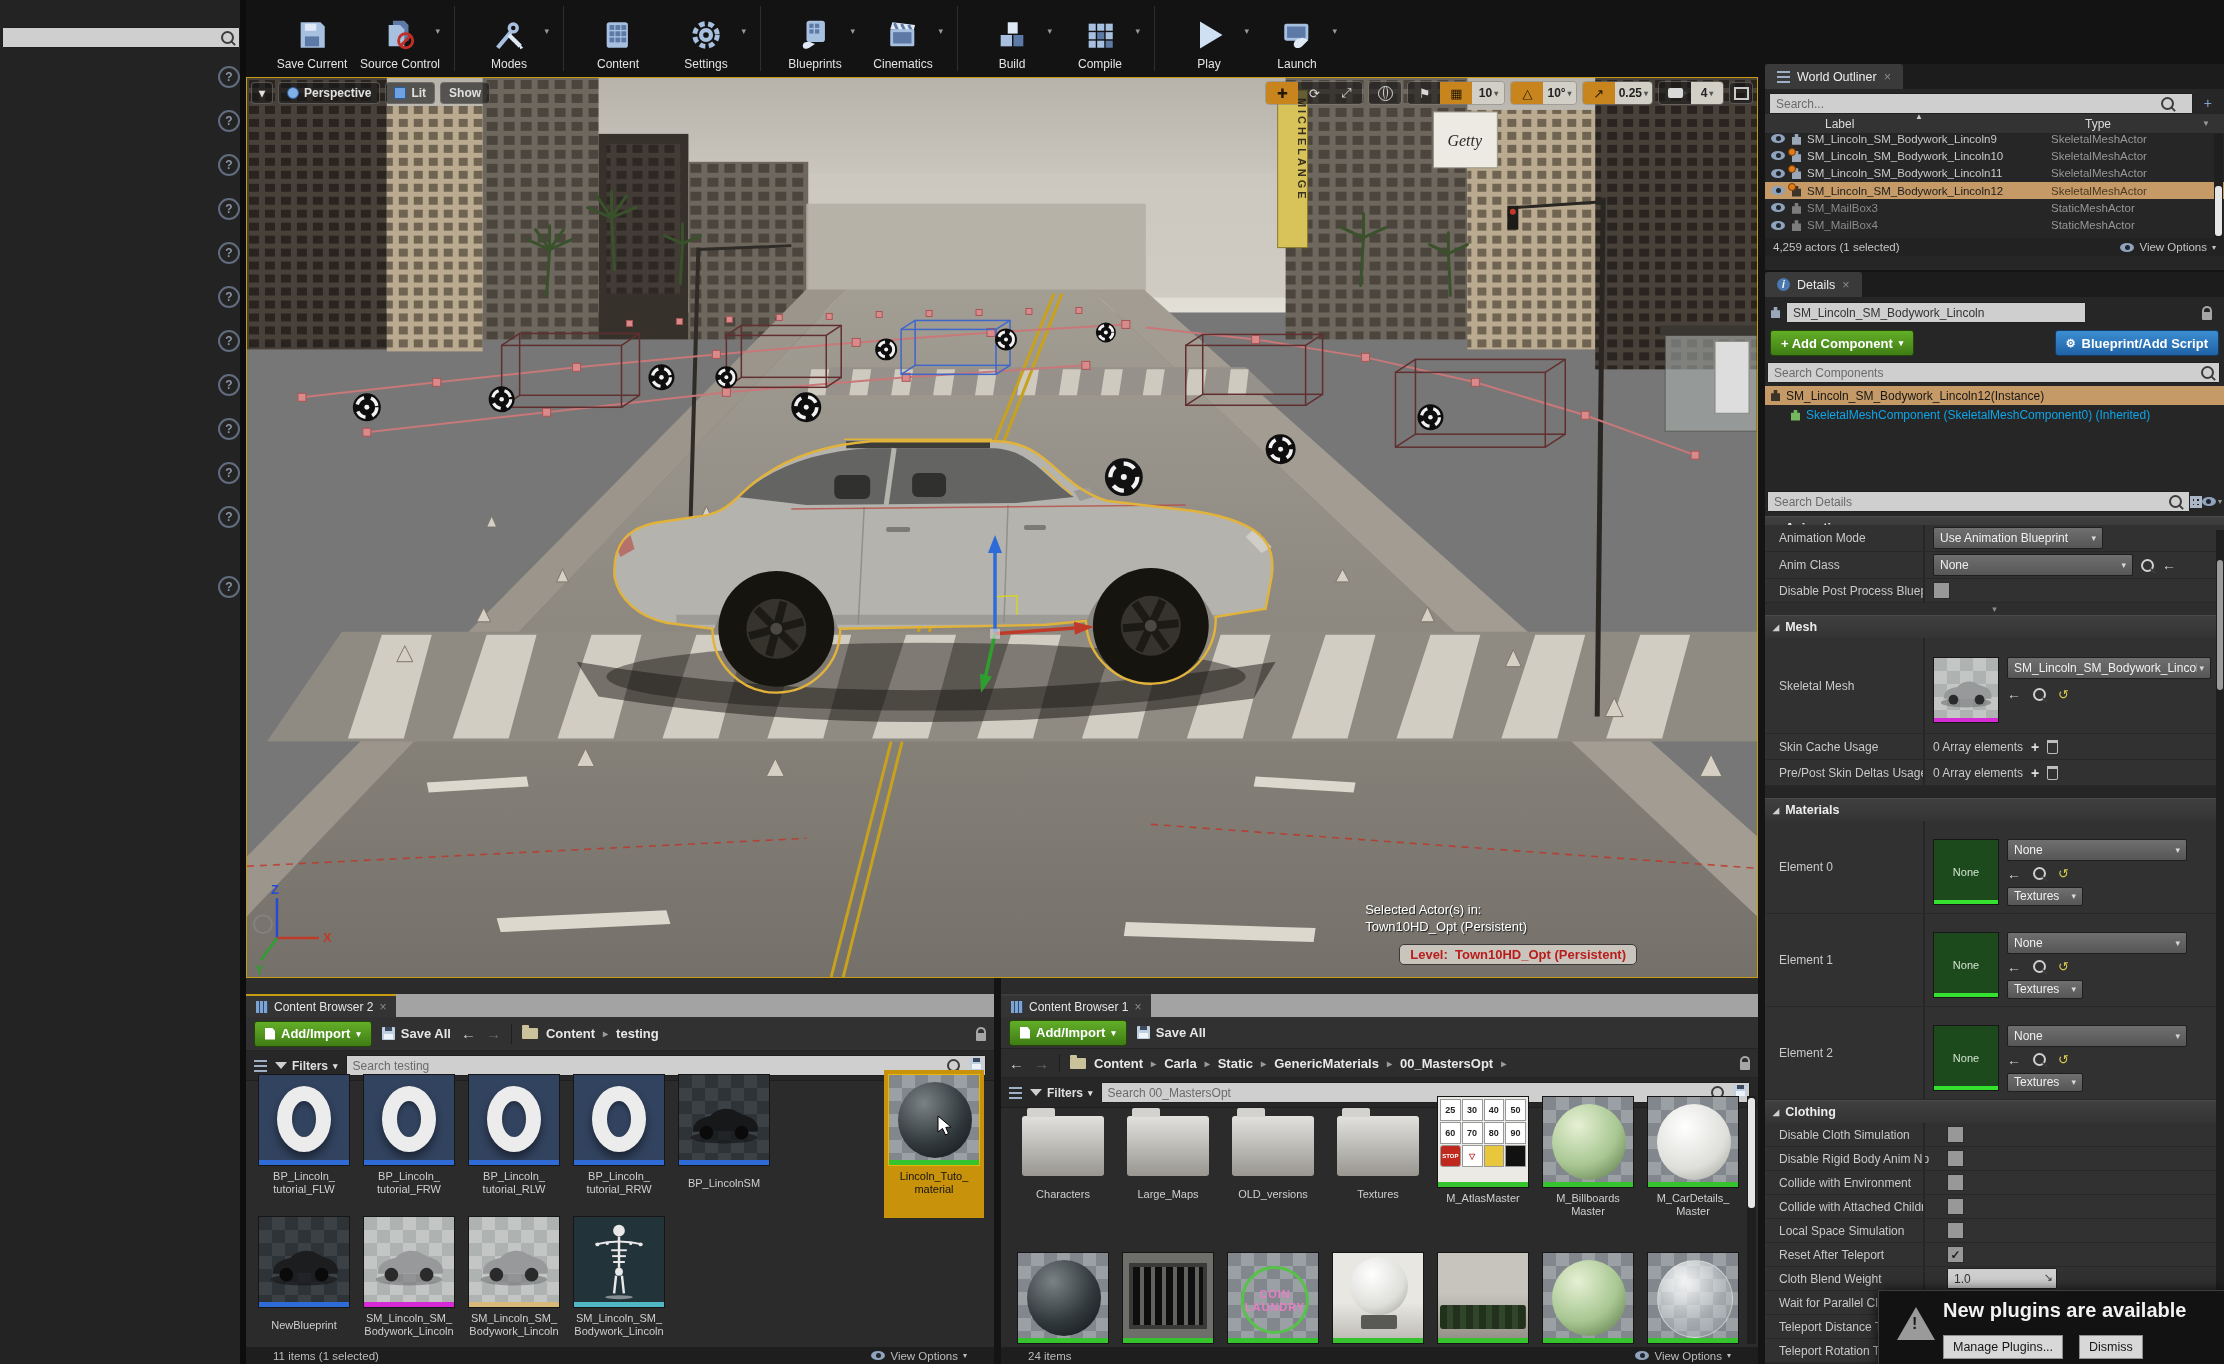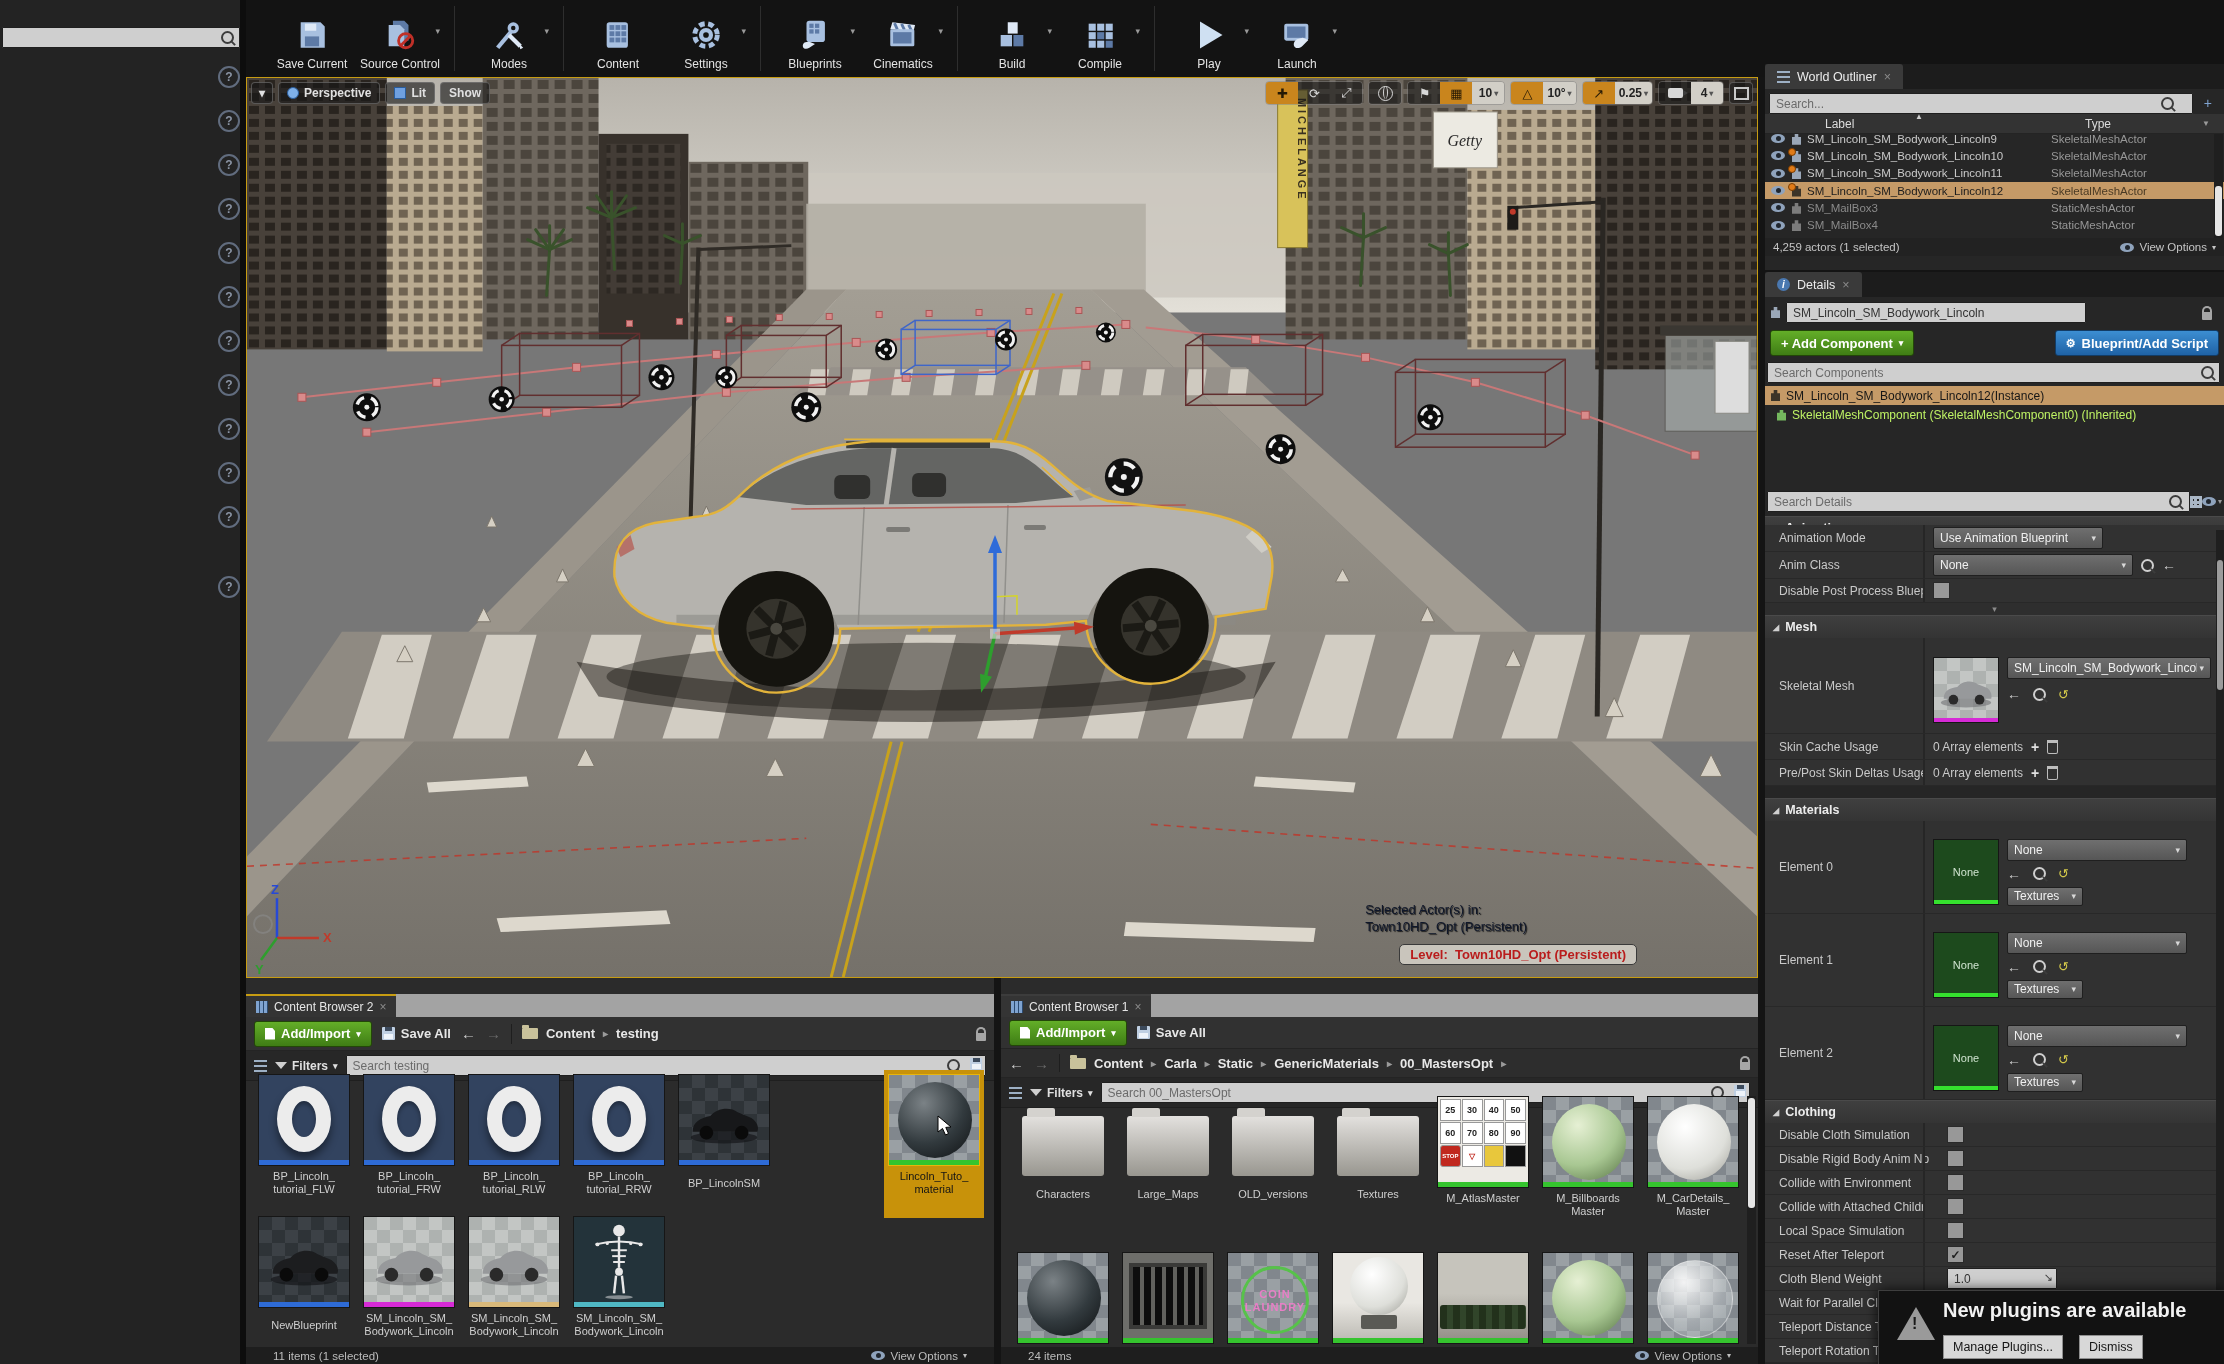--- a/index.html
+++ b/index.html
@@ -64,21 +64,21 @@
   .vseg{min-width:24px;display:flex;align-items:center;justify-content:center;background:rgba(25,25,25,.6);color:#d8d8d8;font-size:13px;padding:0 4px;}
   .vseg.orange{background:#c9851d;color:#241804;}
   .vseg.light{background:#d2cfc7;color:#222;font-weight:bold;font-size:12px;gap:2px;}
   .vseg.light .arr{font-size:8px;color:#555;}
   .lens{width:10px;height:10px;border-radius:50%;background:#7fb0e8;border:1px solid #2a5d9c;}
   .cubeic{width:10px;height:10px;background:#6fa0e0;border:1px solid #2a5d9c;}
   .icon-globe{width:13px;height:13px;border:1.5px solid #d8d8d8;border-radius:50%;position:relative;}
   .icon-globe::after{content:"";position:absolute;left:4.5px;top:-1px;width:3px;height:13px;border-left:1.5px solid #d8d8d8;border-right:1.5px solid #d8d8d8;border-radius:50%;}
   .icon-cam{width:15px;height:10px;background:#3f3f3f;border-radius:2px;position:relative;}
   .icon-cam::after{content:"";position:absolute;right:-5px;top:2px;border-left:5px solid #3f3f3f;border-top:3px solid transparent;border-bottom:3px solid transparent;}
-  #vp-seltext{position:absolute;right:230px;bottom:42px;text-align:left;color:#0f172a;font-size:13px;line-height:17px;
+  #vp-seltext{position:absolute;right:230px;bottom:42px;text-align:left;color:#ffffff;font-size:13px;line-height:17px;
       text-shadow:1px 1px 1px #1a1a1a;}
   #vp-levelpill{position:absolute;right:120px;bottom:12px;background:#c9c5bc;border:1px solid #3a3a3a;border-radius:5px;
       color:#b91c1c;font-weight:bold;font-size:13px;padding:2px 10px;white-space:nowrap;}
   
   .cbrowser{background:#2b2b2b;overflow:hidden;}
   .cb-tabstrip{height:23px;background:#a3a3a3;display:flex;margin-top:16px;}
   .cb-tab{display:flex;align-items:center;gap:6px;background:#343434;border-top:2px solid #c79c12;padding:0 10px;height:21px;color:#e6e6e6;font-size:12px;}
   .cb-tab .tabx{color:#8a8a8a;font-size:12px;}
   .cb-tab .gridic{width:12px;height:12px;background:repeating-linear-gradient(90deg,#7fa3d0 0 3px,#2b4a70 3px 4px),repeating-linear-gradient(#7fa3d0 0 3px,#2b4a70 3px 4px);}
   .cb-toolrow{height:33px;background:#313131;display:flex;align-items:center;gap:10px;padding:0 8px;border-bottom:1px solid #242424;}
@@ -1241,21 +1241,21 @@
       </div>
     </div>
     <div style="position:relative;margin:0 2px;">
       <input class="inp" style="width: 453px;" placeholder="Search Components">
       <span class="icon-mag" style="right:8px;top:4px;"></span>
     </div>
     <div class="tanrow" style="height:19px;margin-top:3px;">
       <span class="icon-actor" style="background:#3c3428;"></span>
       <span>SM_Lincoln_SM_Bodywork_Lincoln12(Instance)</span>
     </div>
-    <div style="display:flex;align-items:center;gap:6px;height:20px;padding-left:12px;font-size:12px;color:#bef264;">
+    <div style="display:flex;align-items:center;gap:6px;height:20px;padding-left:26px;font-size:12px;color:#0ea5e9;">
       <span class="icon-actor" style="background:#74b85e;"></span>
       <span>SkeletalMeshComponent (SkeletalMeshComponent0) (Inherited)</span>
     </div>
     <div style="height:66px;"></div>
     <div style="position:relative;margin:0 2px;display:flex;align-items:center;">
       <div style="position:relative;flex:1;">
         <input class="inp" placeholder="Search Details" style="">
         <span class="icon-mag" style="right:8px;top:4px;"></span>
       </div>
       <span class="icon-grid9" style="flex:none;"></span>

